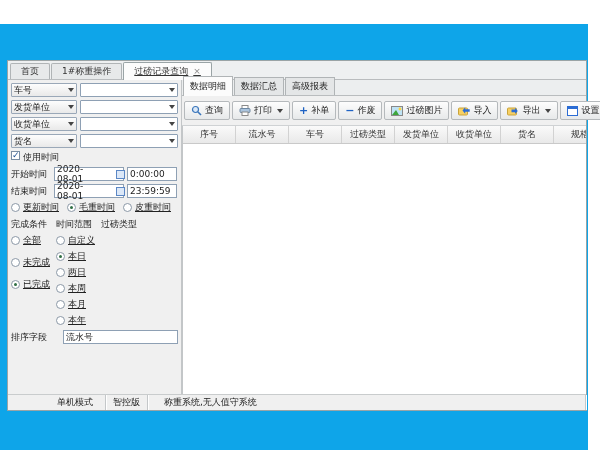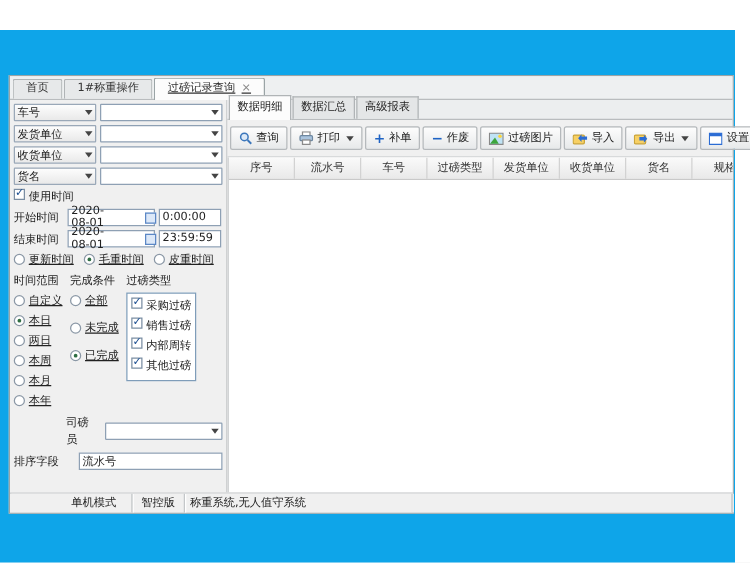--- a/index.html
+++ b/index.html
@@ -82,21 +82,21 @@
   .harrow i{width:0;height:0;border-top:2.5px solid transparent;border-bottom:2.5px solid transparent;border-right:3px solid #555;}
   .hthumb{width:60px;height:6px;background:#e2e2e2;border:1px solid #b7b7b7;border-radius:1px;margin-left:1px;display:flex;align-items:center;justify-content:center;}
   .hthumb i{width:8px;border-top:1px solid #9a9a9a;box-shadow:0 2px 0 #9a9a9a;height:1px;display:block;}
   .progress{height:11px;display:flex;align-items:center;justify-content:center;color:#3d9be9;font-size:8px;background:#fdfdfd;flex:0 0 auto;}
 
   
   .statusbar{height:15px;flex:0 0 auto;background:#f0f0f0;border-top:1px solid #c9cccd;display:flex;align-items:center;font-size:9px;color:#222;}
   .seg{height:100%;display:flex;align-items:center;box-sizing:border-box;border-right:1px solid #c4c7c9;box-shadow:1px 0 0 #ffffff;}
   .seg.s1{width:98px;justify-content:center;padding-left:37px;}
   .seg.s2{width:42px;justify-content:center;}
-  .seg.s3{flex:1;padding-left:4px;}
+  .seg.s3{flex:1;padding-left:16px;}
   .seg.s4{width:112px;justify-content:flex-end;padding-right:4px;border-right:none;}
 </style>
 </head>
 <body>
 
 <div class="stage">
   <div class="app">
 
     <div class="maintabs">
       <div class="mtab">首页</div>
@@ -202,20 +202,35 @@
               <span>毛重时间</span>
             </span>
           <span class="ritem">
               <span class="radio"></span>
               <span>皮重时间</span>
             </span>
         </div>
 
         <div class="cols3">
           <div class="col">
+            <h5>完成条件</h5>
+            <div class="ritem" style="margin-bottom:9px;">
+                <span class="radio"></span>
+                <span>全部</span>
+              </div>
+            <div class="ritem" style="margin-bottom:9px;">
+                <span class="radio"></span>
+                <span>未完成</span>
+              </div>
+            <div class="ritem">
+                <span class="radio sel"></span>
+                <span>已完成</span>
+              </div>
+          </div>
+          <div class="col">
             <h5>时间范围</h5>
             <div class="ritem">
                 <span class="radio"></span>
                 <span>自定义</span>
               </div>
             <div class="ritem">
                 <span class="radio sel"></span>
                 <span>本日</span>
               </div>
             <div class="ritem">
@@ -229,64 +244,24 @@
             <div class="ritem">
                 <span class="radio"></span>
                 <span>本月</span>
               </div>
             <div class="ritem">
                 <span class="radio"></span>
                 <span>本年</span>
               </div>
           </div>
           <div class="col">
-            <h5>完成条件</h5>
-            <div class="ritem" style="margin-bottom:9px;">
-                <span class="radio"></span>
-                <span>全部</span>
-              </div>
-            <div class="ritem" style="margin-bottom:9px;">
-                <span class="radio"></span>
-                <span>未完成</span>
-              </div>
-            <div class="ritem">
-                <span class="radio sel"></span>
-                <span>已完成</span>
-              </div>
-          </div>
-          <div class="col">
             <h5>过磅类型</h5>
-            <div class="typebox">
-              <div class="cbrow">
-                  <span class="cb checked"></span>
-                  <span>采购过磅</span>
-                </div>
-              <div class="cbrow">
-                  <span class="cb checked"></span>
-                  <span>销售过磅</span>
-                </div>
-              <div class="cbrow">
-                  <span class="cb checked"></span>
-                  <span>内部周转</span>
-                </div>
-              <div class="cbrow">
-                  <span class="cb checked"></span>
-                  <span>其他过磅</span>
-                </div>
-            </div>
-          </div>
-        </div>
-
-        <div class="weighman">
-          <span>司磅员</span>
-          <div class="dd" style="width:96px;">
-            <span class="tx"></span>
-              <span class="caret"></span>
-          </div>
-        </div>
+          </div>
+        </div>
+
 
         <div class="sortrow">
           <span class="lab">排序字段</span>
           <div class="inbox ctl">
               <span>流水号</span>
             </div>
         </div>
 
       </div>
 

